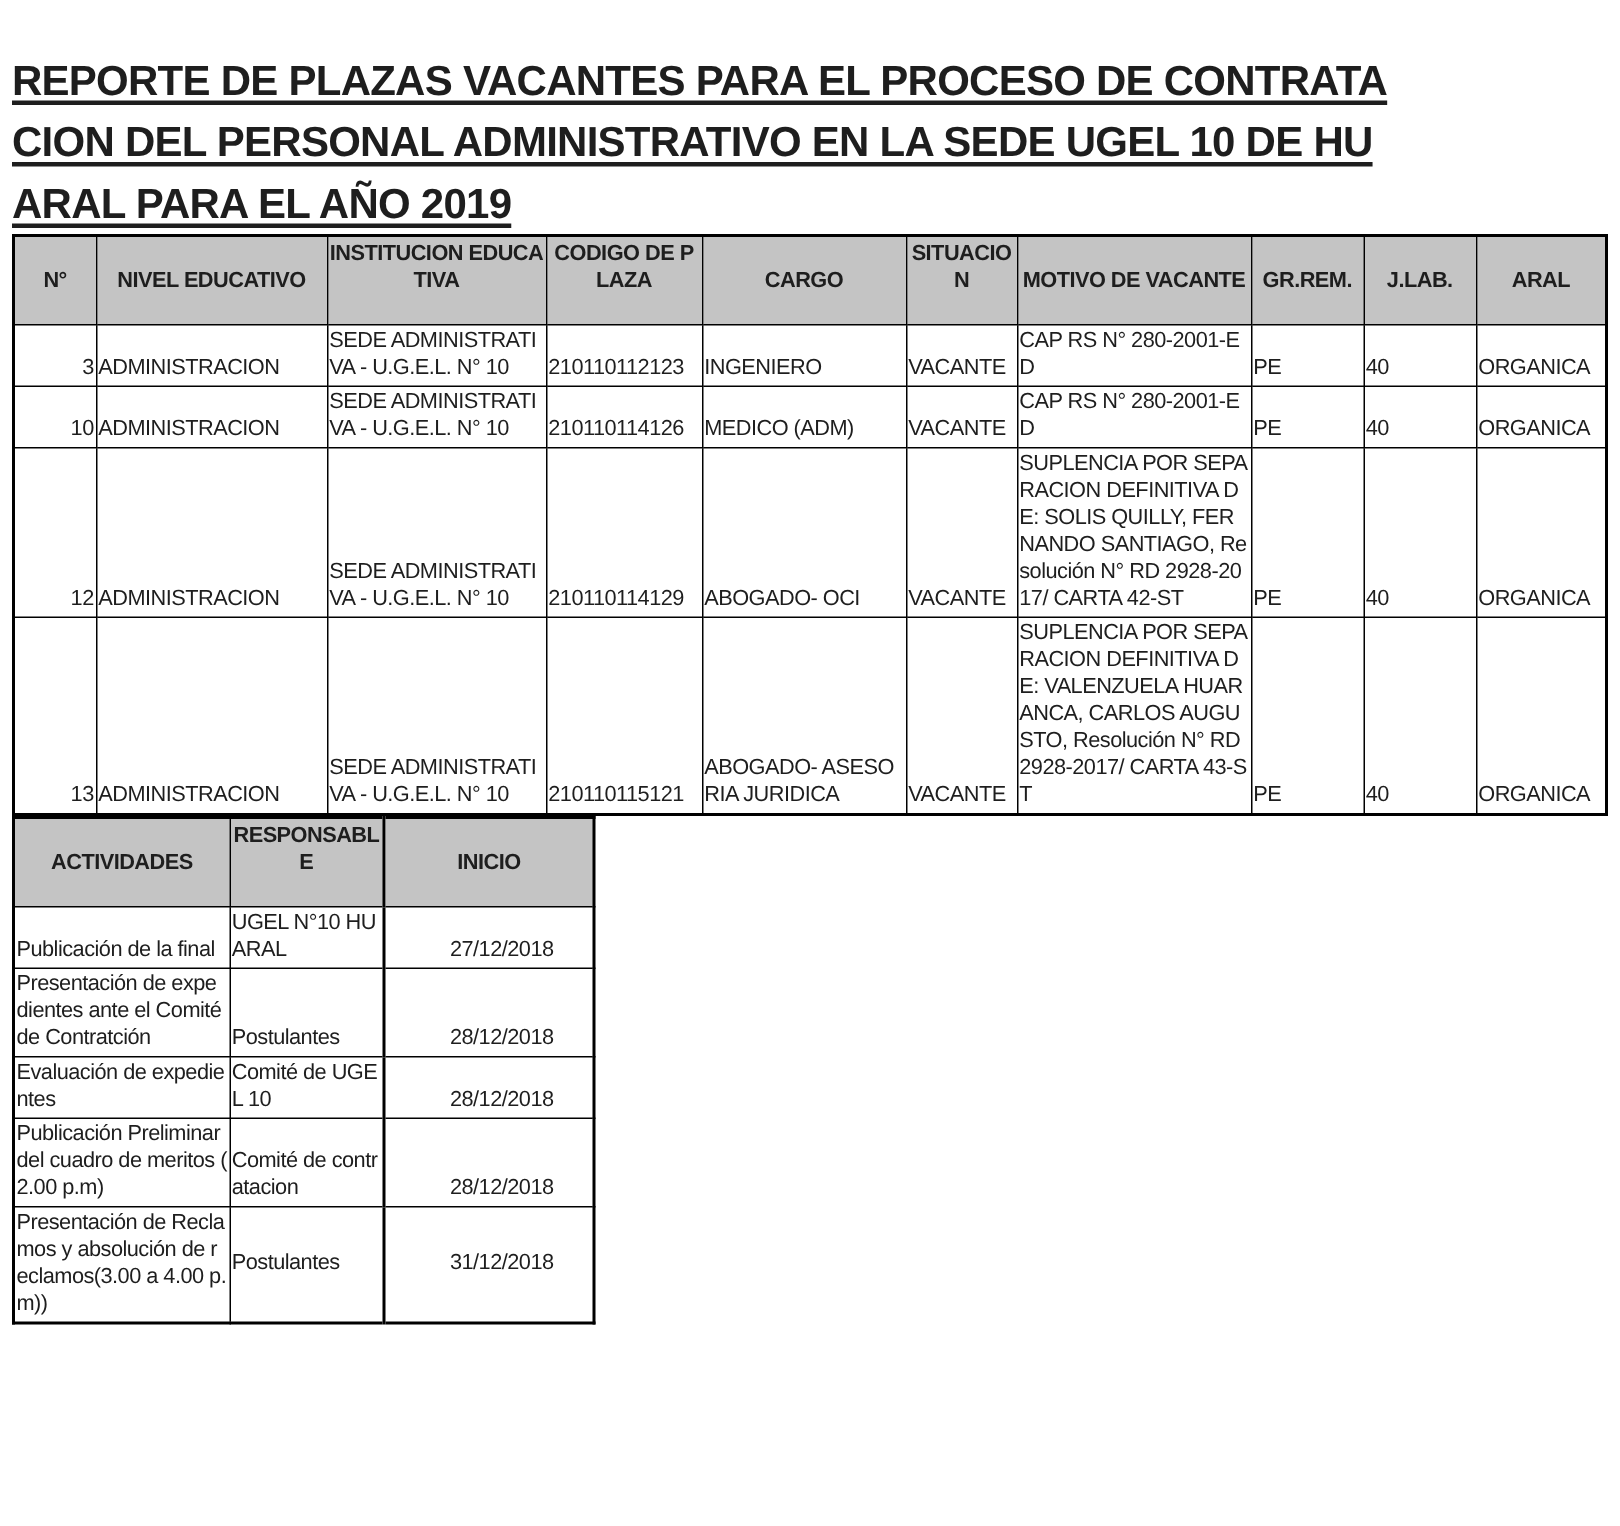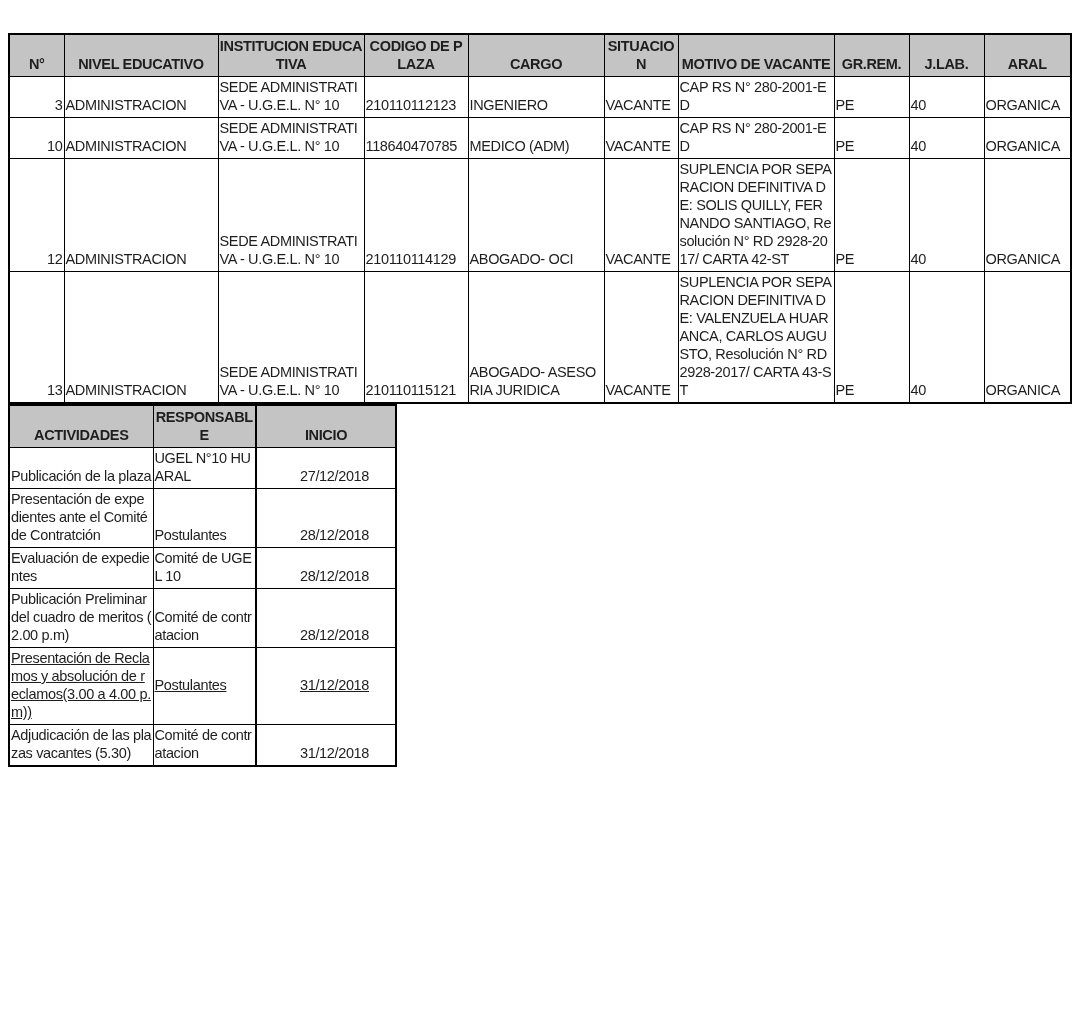--- a/index.html
+++ b/index.html
@@ -27,52 +27,57 @@
     border: 1px solid #000;
     font-size: 14.5px; letter-spacing: -0.35px; line-height: 18px;
     vertical-align: bottom;
     padding: 1px 1px 3px 1px;
     word-break: break-all;
     overflow: hidden;
   }
   th {
     background: #c4c4c4;
     font-weight: 700; text-align: center;
-    padding: 2px 1px 3px 1px;
+    padding: 2px 1px 20px 1px;
   }
 
   
   .vacantes { width: 1062px; }
   .vacantes thead tr { height: 40px; }
   tr.rh40  { height: 40px; }
   tr.rh109 { height: 109px; }
   tr.rh112 { height: 112px; }
   td.num { text-align: right; }
 
   
   .crono-heading {
     font-size: 19px; font-weight: 700; letter-spacing: -0.2px;
     margin: 19px 0 17px 0;
   }
   .crono { width: 387px; }
   .crono thead tr { height: 24px; }
   tr.ch38 { height: 38px; }
   tr.ch56 { height: 56px; }
-  tr.ch76 { height: 76px; text-decoration: underline; }
+  tr.ch76 { height: 76px; }
   .crono th:nth-child(3), .crono td:nth-child(3) { border-left-width: 2px; }
   .crono td:nth-child(3) { text-align: center; padding-left: 18px; }
   
   .crono tbody tr:nth-child(5) td:nth-child(2),
   .crono tbody tr:nth-child(5) td:nth-child(3) { vertical-align: middle; }
 </style>
 </head>
 <body>
 
 <div class="page">
 
+  <div>
+    <div class="title-line">REPORTE DE PLAZAS VACANTES PARA EL PROCESO DE CONTRATA</div>
+    <div class="title-line">CION DEL PERSONAL ADMINISTRATIVO EN LA SEDE UGEL 10 DE HU</div>
+    <div class="title-line">ARAL PARA EL AÑO 2019</div>
+  </div>
 
   <table class="vacantes">
     <colgroup>
       <col style="width:55px">
         <col style="width:154px">
         <col style="width:146px">
         <col style="width:104px">
       <col style="width:136px">
         <col style="width:74px">
         <col style="width:156px">
@@ -104,21 +109,21 @@
         <td>VACANTE</td>
         <td>CAP RS N° 280-2001-ED</td>
         <td>PE</td>
         <td>40</td>
         <td>ORGANICA</td>
       </tr>
       <tr class="rh40">
         <td class="num">10</td>
         <td>ADMINISTRACION</td>
         <td>SEDE ADMINISTRATIVA - U.G.E.L. N° 10</td>
-        <td>118640470785</td>
+        <td>210110114126</td>
         <td>MEDICO (ADM)</td>
         <td>VACANTE</td>
         <td>CAP RS N° 280-2001-ED</td>
         <td>PE</td>
         <td>40</td>
         <td>ORGANICA</td>
       </tr>
       <tr class="rh109">
         <td class="num">12</td>
         <td>ADMINISTRACION</td>
@@ -155,21 +160,21 @@
     </colgroup>
     <thead>
       <tr>
         <th>ACTIVIDADES</th>
         <th>RESPONSABLE</th>
         <th>INICIO</th>
       </tr>
     </thead>
     <tbody>
       <tr class="ch38">
-        <td>Publicación de la plaza</td>
+        <td>Publicación de la final</td>
         <td>UGEL N°10 HUARAL</td>
         <td>27/12/2018</td>
       </tr>
       <tr class="ch56">
         <td>Presentación de expedientes ante el Comité de Contratción</td>
         <td>Postulantes</td>
         <td>28/12/2018</td>
       </tr>
       <tr class="ch38">
         <td>Evaluación de expedientes</td>
@@ -179,21 +184,16 @@
       <tr class="ch56">
         <td>Publicación Preliminar del cuadro de meritos ( 2.00 p.m)</td>
         <td>Comité de contratacion</td>
         <td>28/12/2018</td>
       </tr>
       <tr class="ch76">
         <td>Presentación de Reclamos y absolución de reclamos(3.00 a 4.00 p.m))</td>
         <td>Postulantes</td>
         <td>31/12/2018</td>
       </tr>
-      <tr class="ch38">
-        <td>Adjudicación de las plazas vacantes (5.30)</td>
-        <td>Comité de contratacion</td>
-        <td>31/12/2018</td>
-      </tr>
     </tbody>
   </table>
 
 </div>
 
 </body></html>

